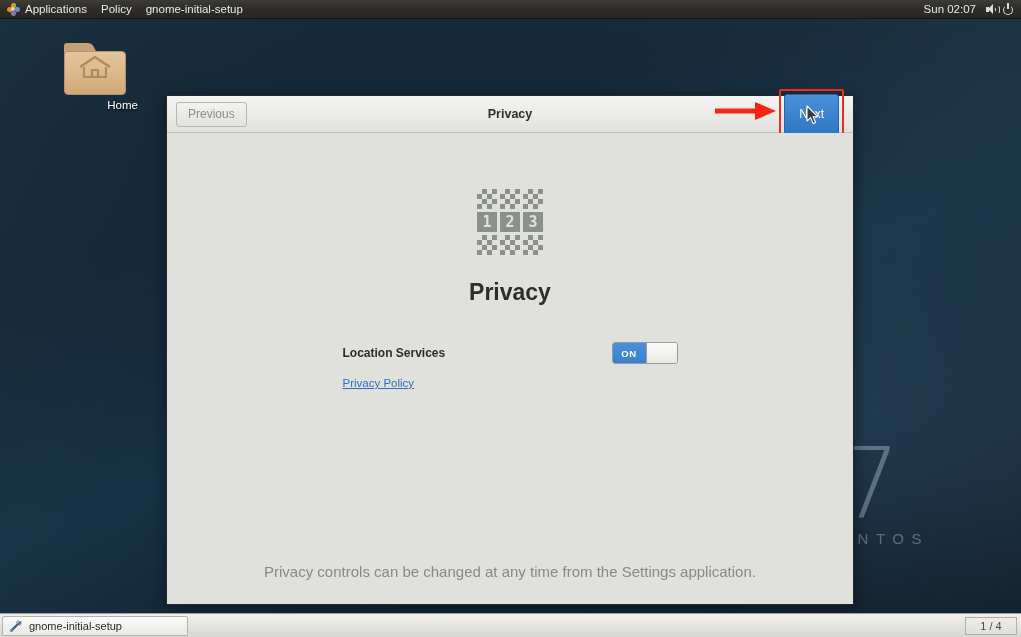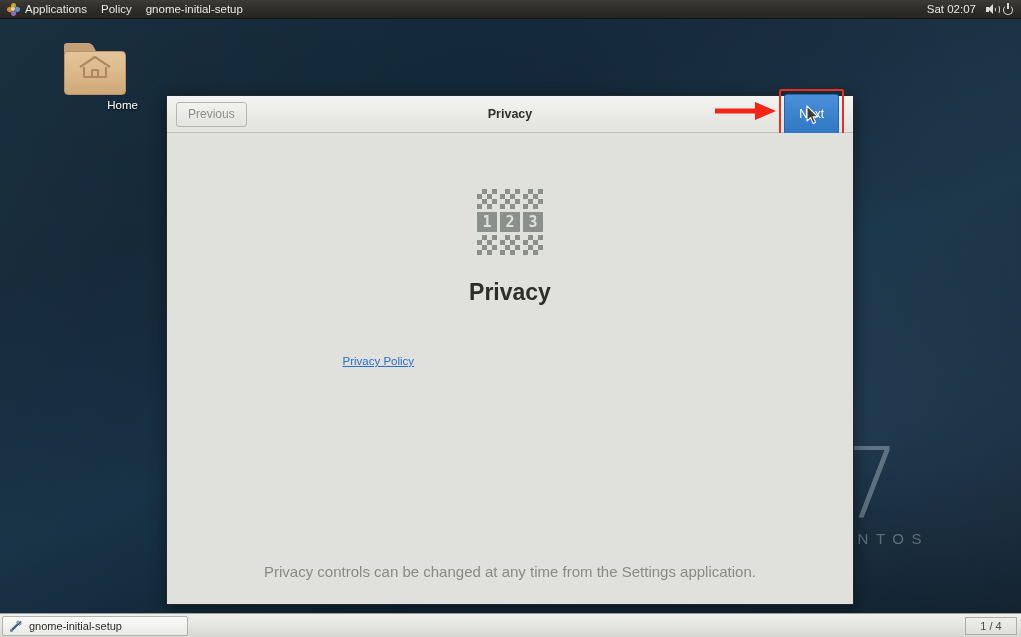--- a/index.html
+++ b/index.html
@@ -484,21 +484,21 @@
         <span>Applications</span>
       </div>
       <div class="panel-item">
         <span>Policy</span>
       </div>
       <div class="panel-item">
         <span>gnome-initial-setup</span>
       </div>
     </div>
     <div id="panel-right">
-      <span class="panel-item">Sat 02:07</span>
+      <span class="panel-item">Sun 02:07</span>
       <span class="speaker-icon">
         <span class="body"></span>
           <span class="cone"></span>
         <span class="wave w1"></span>
           <span class="wave w2"></span>
       </span>
       <span class="power-icon">
         <span class="ring"></span>
           <span class="stem"></span>
       </span>
@@ -546,20 +546,27 @@
         <div class="pcell digit">2</div>
         <div class="pcell digit">3</div>
         <div class="pcell checker"></div>
         <div class="pcell checker"></div>
         <div class="pcell checker"></div>
       </div>
 
       <div id="page-heading">Privacy</div>
 
       <div id="settings-block">
+        <div id="row-location">
+          <span id="label-location">Location Services</span>
+          <span id="toggle-location">
+            <span class="on-part">ON</span>
+            <span class="knob"></span>
+          </span>
+        </div>
         <a id="link-privacy-policy">Privacy Policy</a>
       </div>
 
       <div id="footer-note">Privacy controls can be changed at any time from the Settings application.</div>
     </div>
   </div>
 
   <div id="taskbar">
     <div id="task-button">
       <svg class="tools-icon" viewBox="0 0 14 14">

